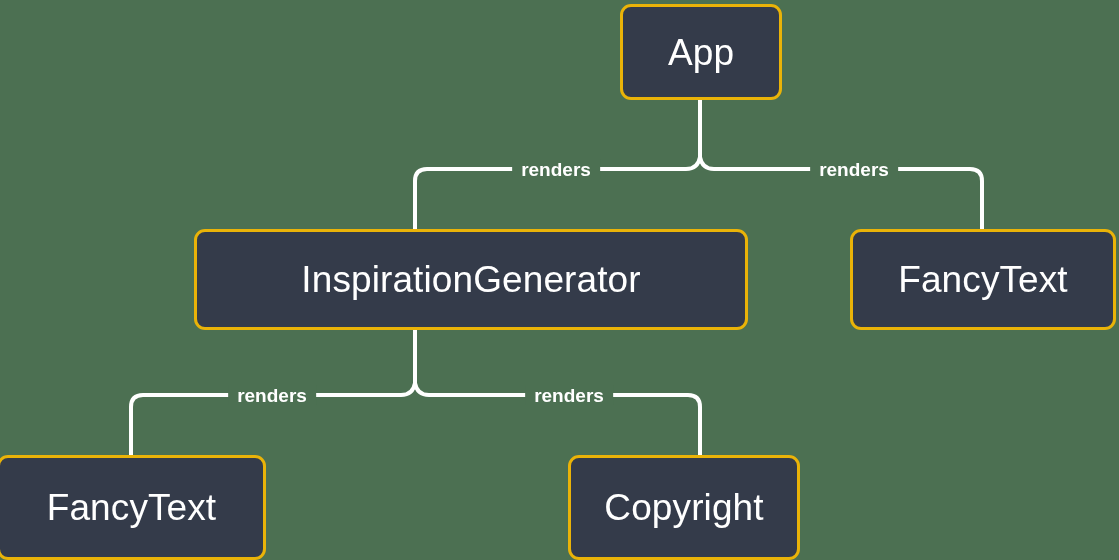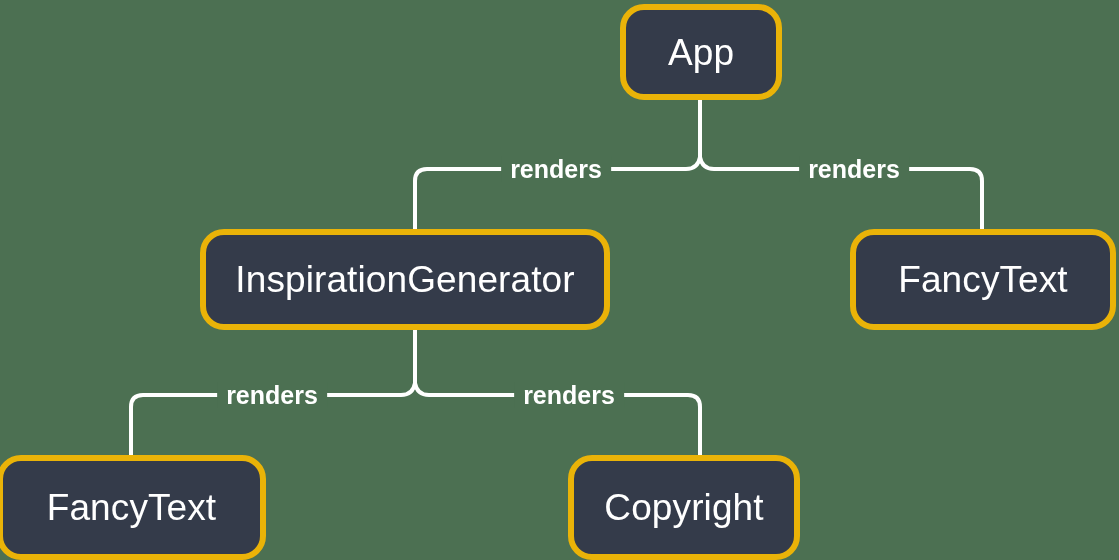--- a/index.html
+++ b/index.html
@@ -20,39 +20,39 @@
     left: 0;
     top: 0;
     width: 1119px;
     height: 560px;
     pointer-events: none;
   }
   .node {
     position: absolute;
     box-sizing: border-box;
     background: #343b4a;
-    border: 6px solid #eab308;
-    border-radius: 24px;
+    border: 3px solid #eab308;
+    border-radius: 11px;
     display: flex;
     align-items: center;
     justify-content: center;
     z-index: 2;
   }
   .node-label {
     color: #ffffff;
     font-size: 37px;
     font-weight: 400;
     letter-spacing: 0.1px;
     white-space: nowrap;
     line-height: 1;
   }
   .edge-label {
     position: absolute;
     color: #ffffff;
-    font-size: 25px;
+    font-size: 19px;
     font-weight: 600;
     line-height: 1;
     white-space: nowrap;
     transform: translate(-50%, -50%);
     z-index: 3;
     background: #4c7052;
     padding: 0 9px;
   }
 </style>
 </head>
@@ -68,21 +68,21 @@
       <path d="M 415 330 L 415 383"></path>
       <path d="M 415 383 Q 413 395 401 395 L 143 395 Q 131 395 131 407 L 131 455"></path>
       <path d="M 415 383 Q 417 395 429 395 L 688 395 Q 700 395 700 407 L 700 455"></path>
     </g>
   </svg>
 
   <div class="node" style="left:620px; top:4px; width:162px; height:96px;">
     <span class="node-label">App</span>
   </div>
 
-  <div class="node" style="left:200px; top:229px; width:410px; height:101px;">
+  <div class="node" style="left:194px; top:229px; width:554px; height:101px;">
     <span class="node-label">InspirationGenerator</span>
   </div>
 
   <div class="node" style="left:850px; top:229px; width:266px; height:101px;">
     <span class="node-label">FancyText</span>
   </div>
 
   <div class="node" style="left:-3px; top:455px; width:269px; height:105px;">
     <span class="node-label">FancyText</span>
   </div>

